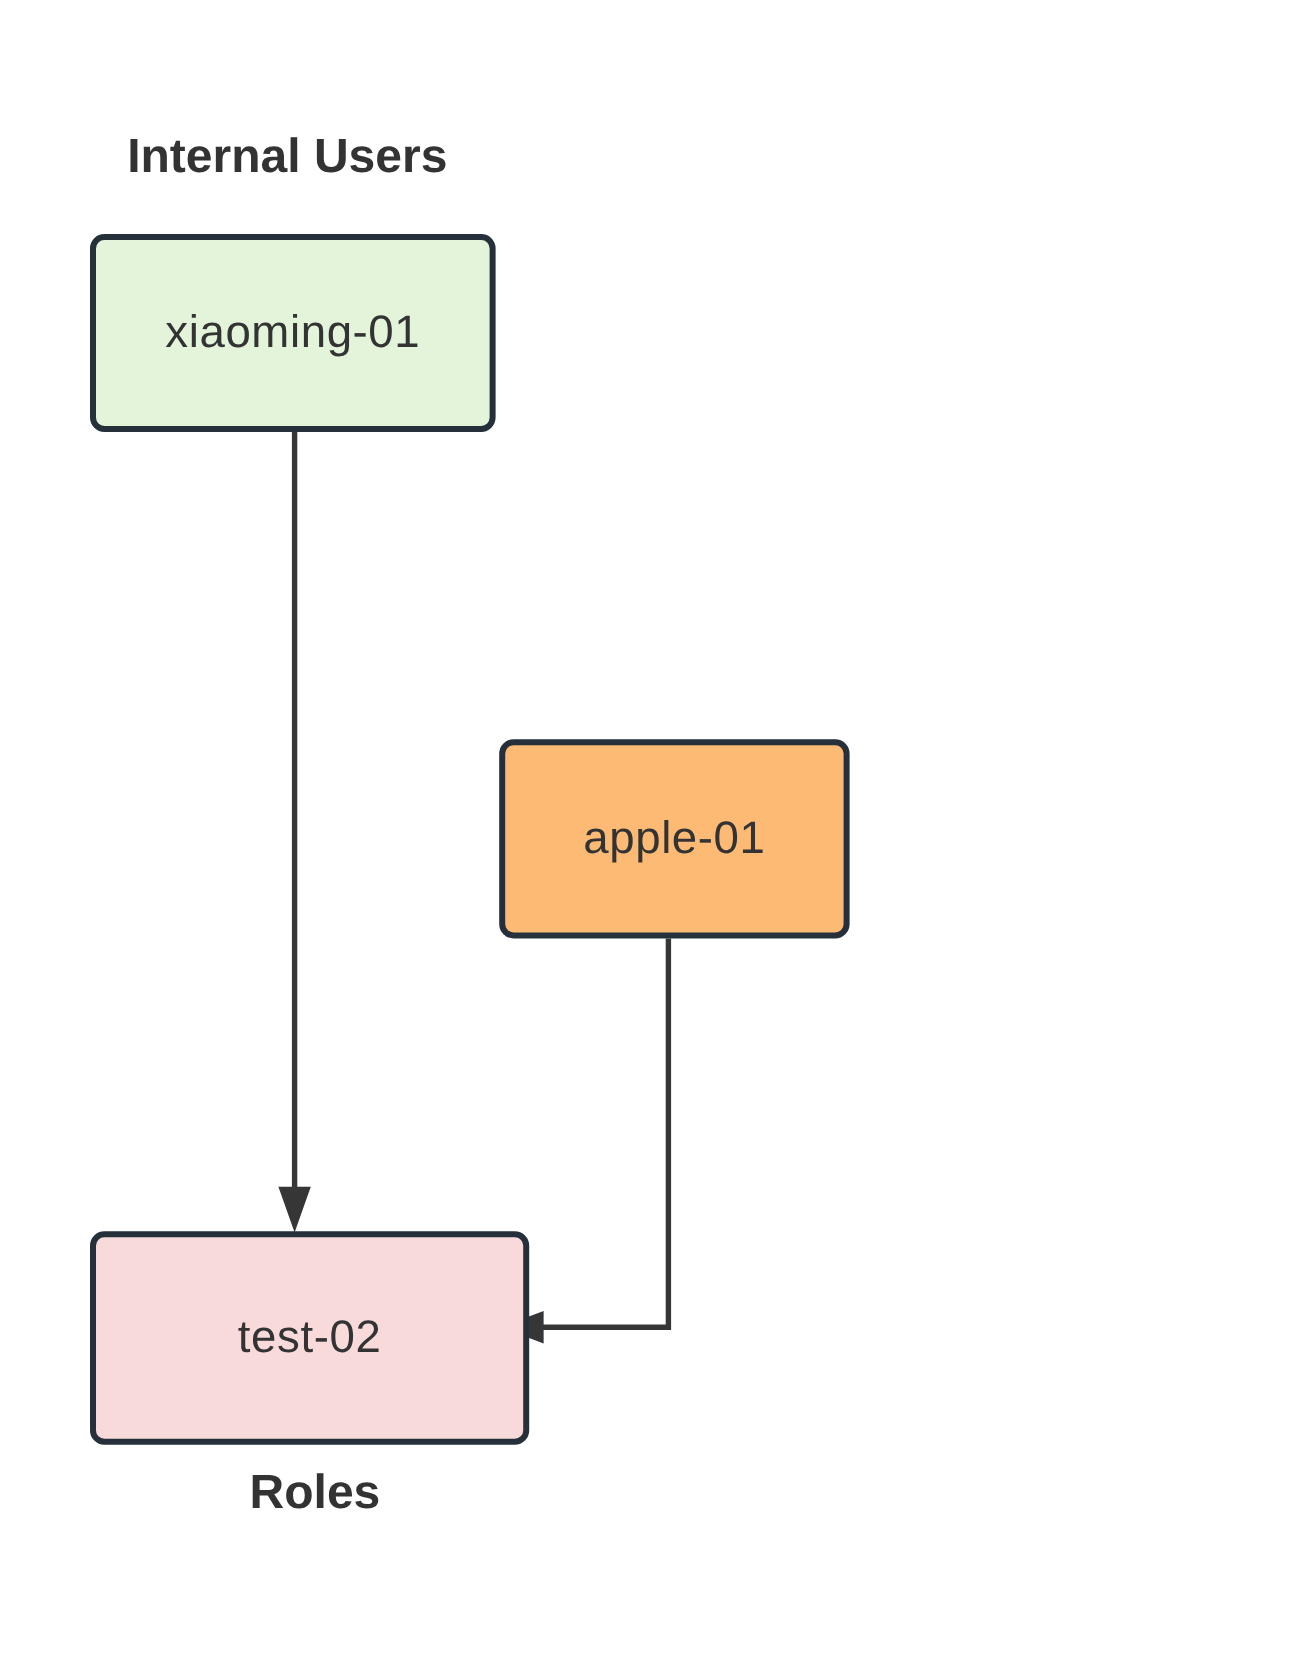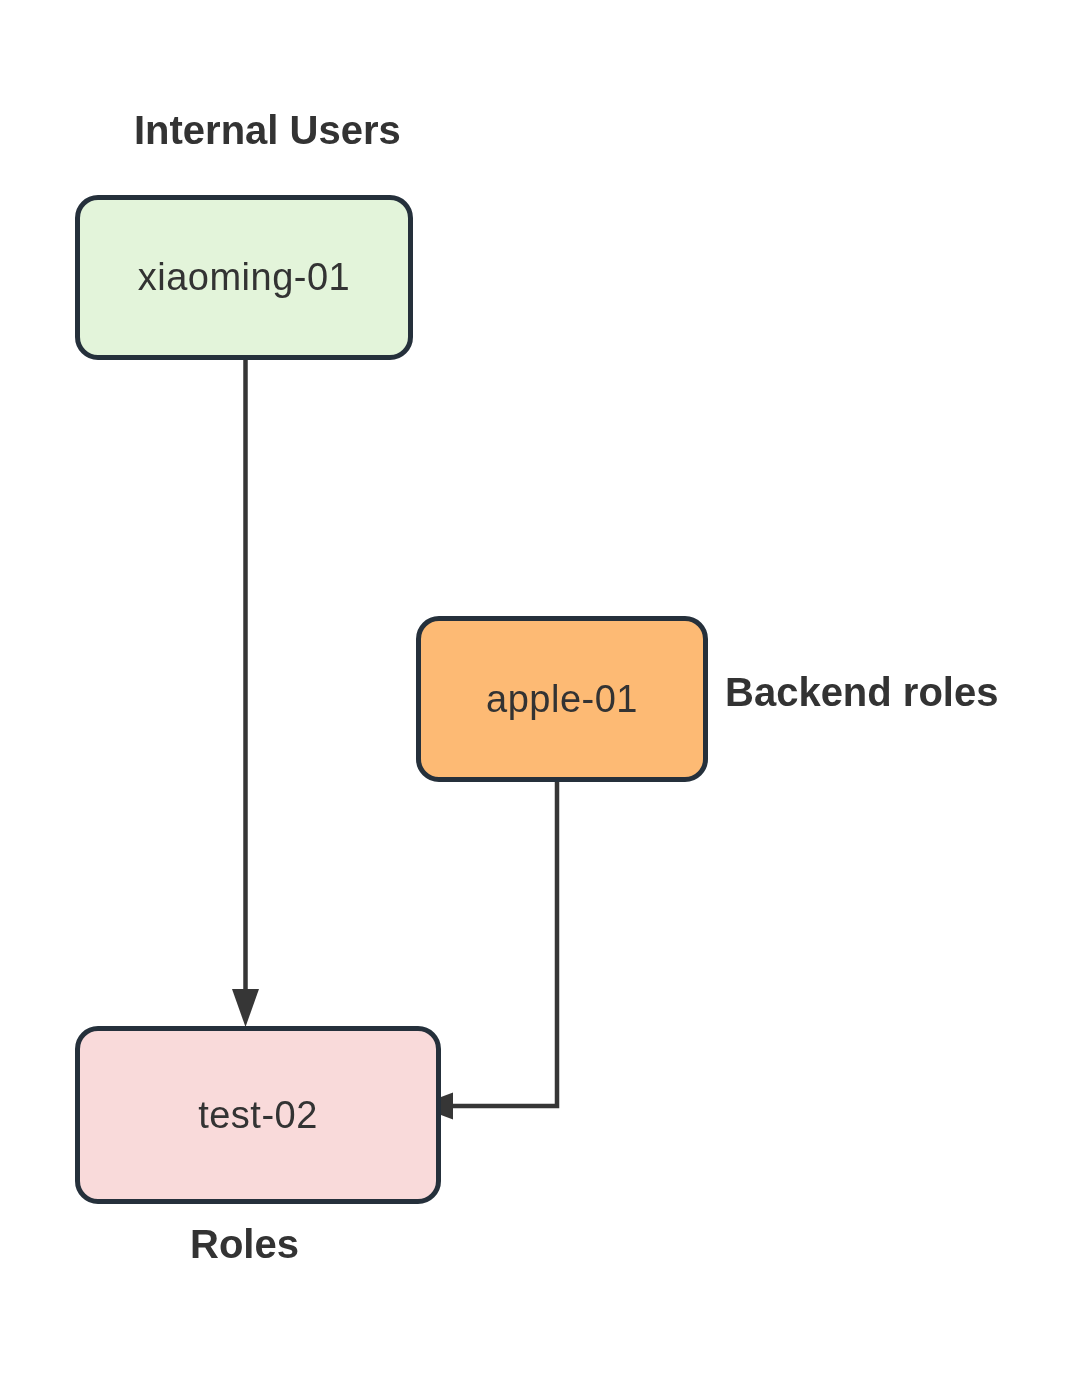--- a/index.html
+++ b/index.html
@@ -20,21 +20,21 @@
     left: 0;
     top: 0;
     width: 1086px;
     height: 1383px;
     pointer-events: none;
   }
   .node {
     position: absolute;
     box-sizing: border-box;
     border: 5px solid #25303b;
-    border-radius: 23px;
+    border-radius: 12px;
     display: flex;
     align-items: center;
     justify-content: center;
     font-size: 38px;
     font-weight: 400;
     color: #333333;
     letter-spacing: 0.5px;
   }
   .node-xiaoming {
     left: 75px;
@@ -60,28 +60,27 @@
   .outer-label {
     position: absolute;
     font-size: 40px;
     font-weight: 700;
     color: #333333;
     white-space: nowrap;
   }
   .label-internal-users {
     left: 106px;
     top: 108px;
-    margin-left: 28px;
   }
   .label-backend-roles {
     left: 725px;
     top: 670px;
   }
   .label-roles {
-    left: 190px;
+    left: 208px;
     top: 1222px;
     text-align: center;
   }
 </style>
 </head>
 <body>
 
 <div class="canvas">
 
   <svg class="edge-layer" viewBox="0 0 1086 1383" xmlns="http://www.w3.org/2000/svg">
@@ -100,21 +99,20 @@
   <div class="outer-label label-internal-users">Internal Users</div>
 
   <div class="node node-xiaoming">
     <span>xiaoming-01</span>
   </div>
 
   <div class="node node-apple">
     <span>apple-01</span>
   </div>
 
-  <div class="outer-label label-backend-roles">Backend roles</div>
 
   <div class="node node-test">
     <span>test-02</span>
   </div>
 
   <div class="outer-label label-roles">Roles</div>
 
 </div>
 
 </body></html>

